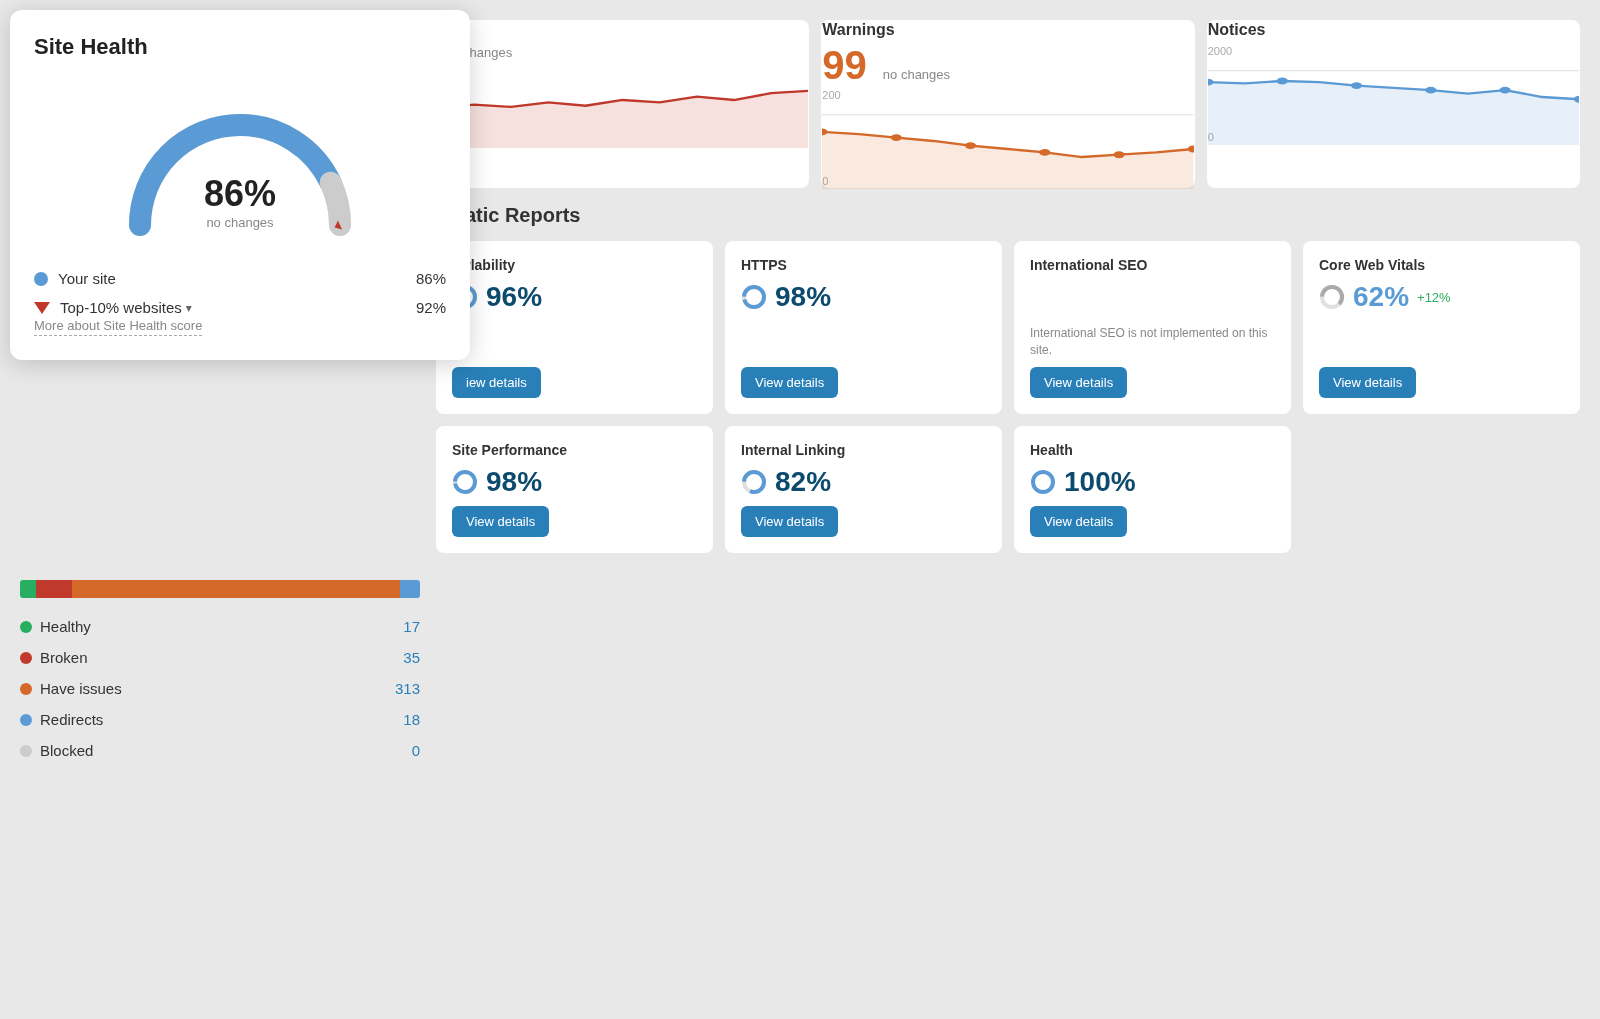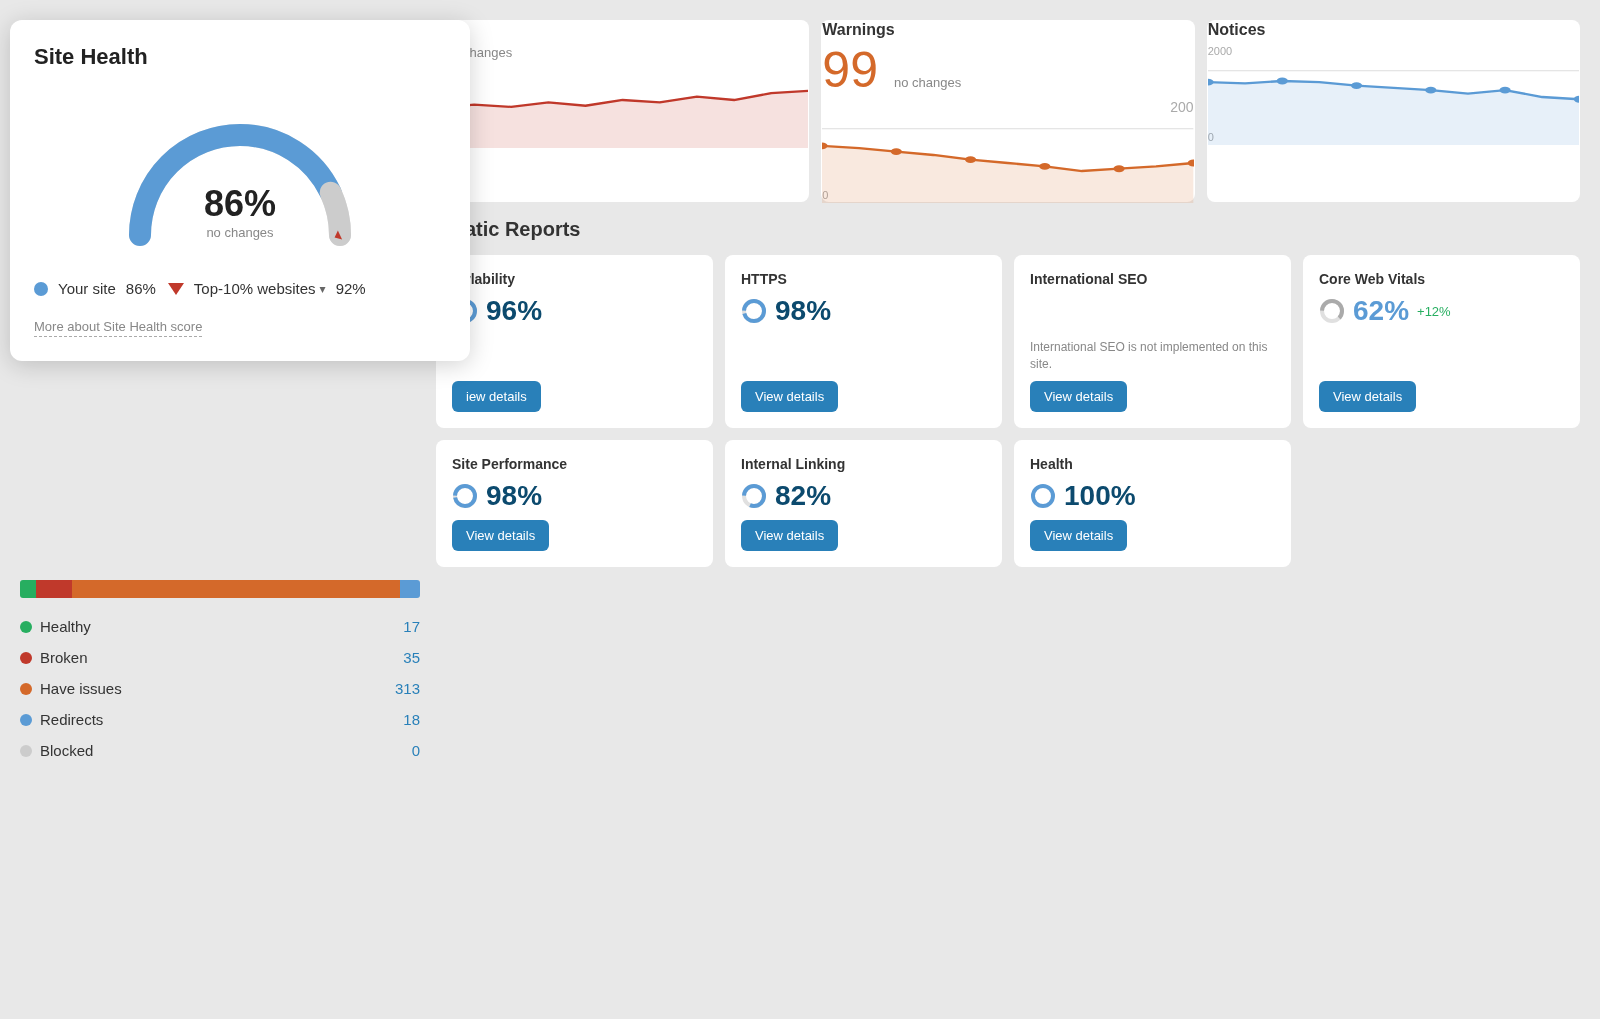--- a/index.html
+++ b/index.html
@@ -29,22 +29,22 @@
     }
 
     .stat-card .stat-title {
       font-size: 16px;
       font-weight: 600;
       color: #333;
       margin-bottom: 6px;
     }
 
     .stat-card .stat-number {
-      font-size: 50px;
-      font-weight: 400;
+      font-size: 40px;
+      font-weight: 700;
       line-height: 1;
     }
     .stat-card .stat-number.warnings { color: #d4692a; }
     .stat-card .stat-number.notices { color: #2980b9; }
 
     .stat-card .stat-change {
       font-size: 13px;
       color: #888;
       margin-left: 8px;
     }
@@ -190,21 +190,21 @@
     .donut-icon {
       display: inline-block;
       width: 26px;
       height: 26px;
       flex-shrink: 0;
     }
 
     
     .site-health-popup {
       position: absolute;
-      top: 20px;
+      top: 10px;
       left: 10px;
       width: 460px;
       background: white;
       border-radius: 12px;
       box-shadow: 0 4px 24px rgba(0,0,0,0.18);
       padding: 24px;
       z-index: 100;
     }
 
     .site-health-title {
@@ -240,23 +240,22 @@
     }
 
     .gauge-subtitle {
       font-size: 13px;
       color: #888;
       display: block;
     }
 
     .site-health-legend {
       display: flex;
-      flex-direction: row;
+      flex-direction: column;
       gap: 12px;
-      margin-bottom: 20px;
     }
 
     .site-health-legend-item {
       display: flex;
       align-items: center;
       gap: 10px;
       font-size: 15px;
       color: #333;
     }
 
@@ -380,21 +379,21 @@
           </svg>
         </div>
       </div>
 
       <div class="stat-card">
         <div class="stat-title">Warnings</div>
         <div class="stat-row">
           <span class="stat-number warnings">99</span>
           <span class="stat-change">no changes</span>
         </div>
-        <div style="display:flex;justify-content:flex-end;font-size:14px;color:#aaa;margin-top:4px;">
+        <div style="display:flex;justify-content:flex-start;font-size:11px;color:#aaa;margin-top:4px;">
           <span>200</span>
         </div>
         <div class="chart-mini">
           <svg width="100%" height="80" viewBox="0 0 200 70" preserveAspectRatio="none">
             <line x1="0" y1="5" x2="200" y2="5" stroke="#ddd" stroke-width="1"></line>
             <polyline points="0,20 20,22 40,25 60,28 80,32 100,35 120,38 140,42 160,40 180,38 200,35" fill="none" stroke="#d4692a" stroke-width="2"></polyline>
             <polygon points="0,20 20,22 40,25 60,28 80,32 100,35 120,38 140,42 160,40 180,38 200,35 200,70 0,70" fill="rgba(212,105,42,0.15)"></polygon>
             <circle cx="0" cy="20" r="3" fill="#d4692a"></circle>
             <circle cx="40" cy="25" r="3" fill="#d4692a"></circle>
             <circle cx="80" cy="32" r="3" fill="#d4692a"></circle>

